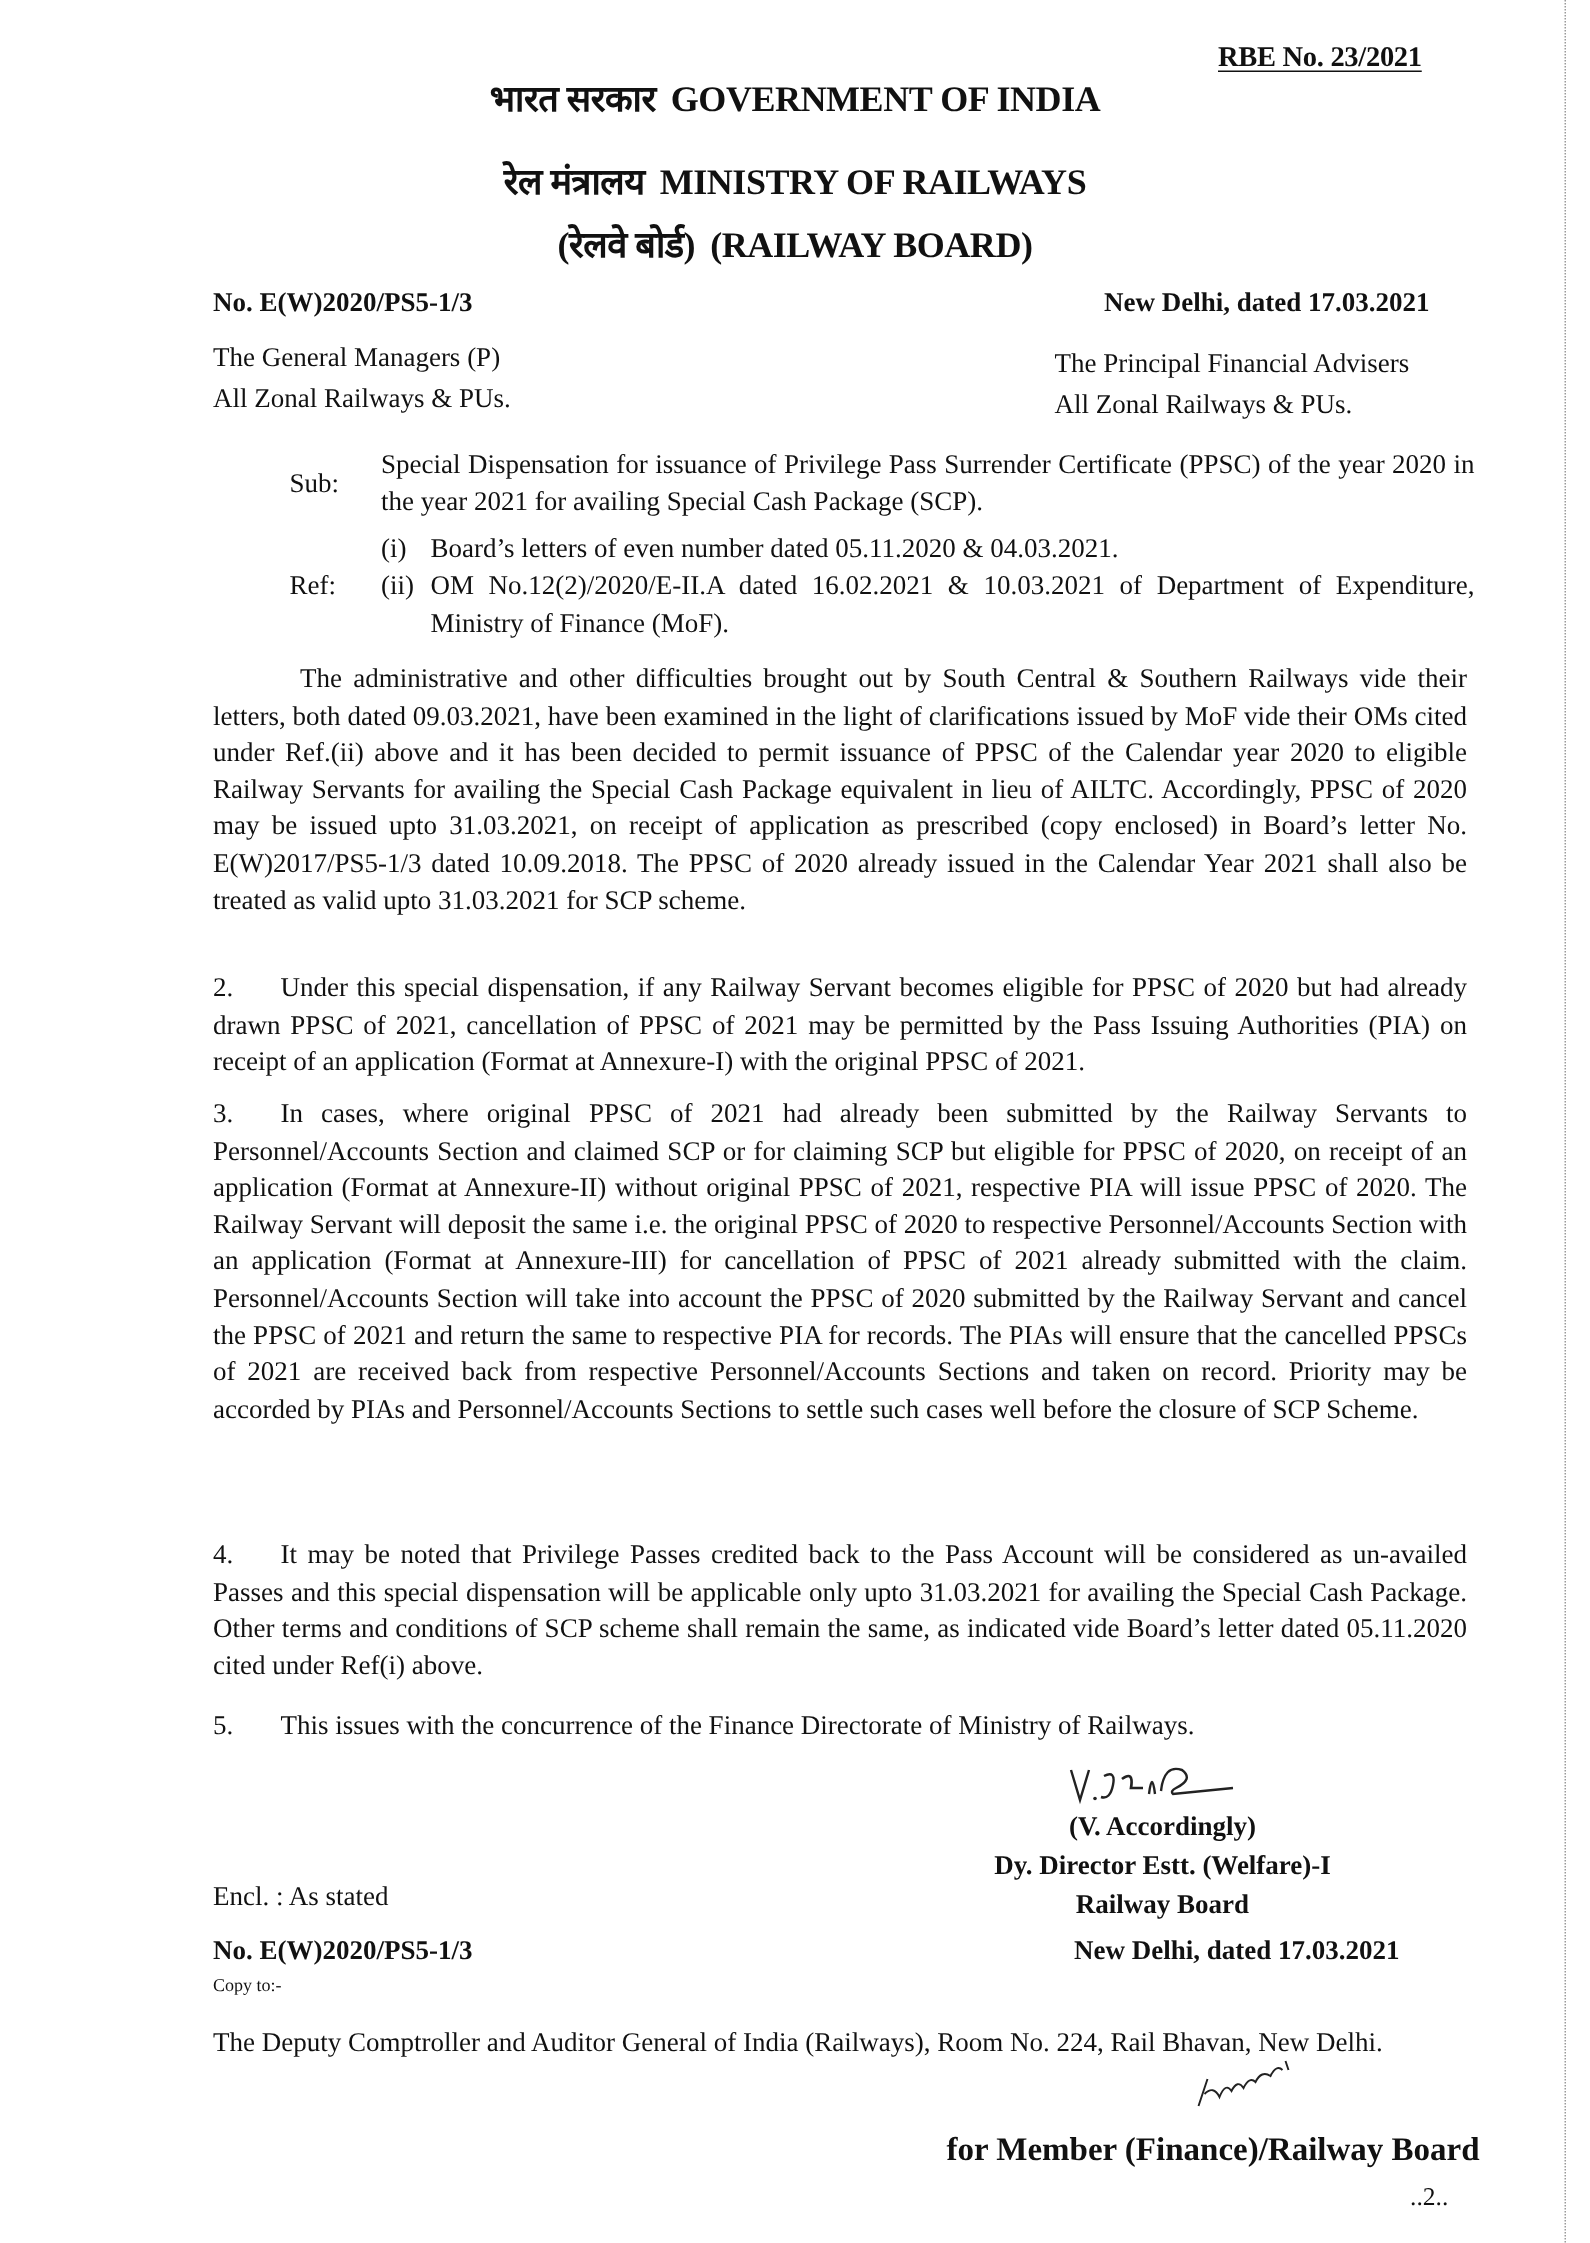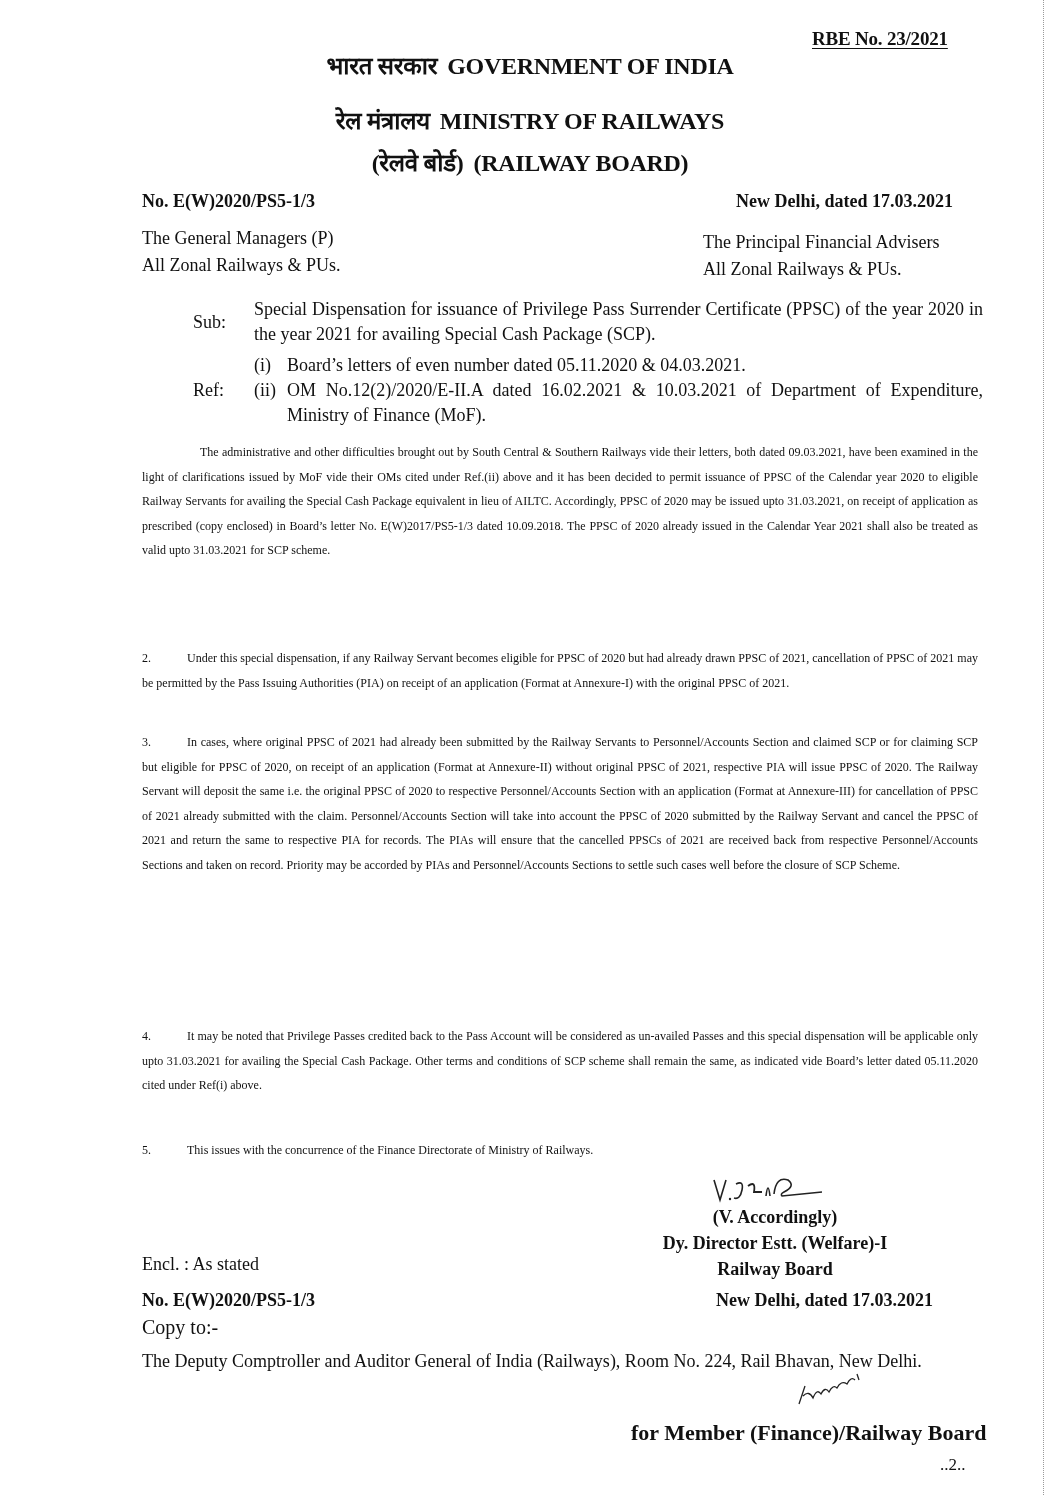--- a/index.html
+++ b/index.html
@@ -32,35 +32,35 @@
     .addr-left { left: 142px; top: 225px; }
     .addr-right { left: 703px; top: 229px; }
     .sub-block { position: absolute; left: 193px; top: 297px; width: 790px; font-size: 18px; line-height: 25px; }
     .row { display: flex; align-items: center; }
     .lbl { width: 61px; flex: none; }
     .txt { flex: 1; text-align: justify; }
     .ref-row { margin-top: 6px; }
     .ref-item { display: flex; }
     .ref-num { width: 33px; flex: none; }
     .body-block {
-      position: absolute; left: 142px; width: 836px; font-size: 12px; line-height: 24.6px;
+      position: absolute; left: 142px; width: 836px; font-size: 18px; line-height: 24.6px;
       text-align: justify; text-justify: inter-word;
     }
     .p0 { top: 440px; text-indent: 58px; }
     .p2 { top: 646px; }
     .p3 { top: 730px; }
     .p4 { top: 1024px; }
     .p5 { top: 1138px; }
     .pnum { display: inline-block; width: 45px; }
     .sign-block { position: absolute; left: 640px; top: 1170px; width: 270px; text-align: center; font-size: 18px; font-weight: bold; line-height: 26px; }
     .signature { height: 34px; position: relative; }
     .encl { left: 142px; top: 1254px; font-size: 18px; }
     .fileno2 { left: 142px; top: 1290px; font-size: 18px; font-weight: bold; }
     .date-bottom { left: 716px; top: 1290px; font-size: 18px; font-weight: bold; }
-    .copyto { left: 142px; top: 1316px; font-size: 20px; }
+    .copyto { left: 142px; top: 1316px; font-size: 12px; }
     .copy-rec { position: absolute; left: 142px; top: 1350px; width: 840px; font-size: 18px; line-height: 22px; }
     .for-member { left: 631px; top: 1420px; font-size: 22px; font-weight: bold; }
     .pageno { left: 940px; top: 1455px; font-size: 17px; }
   </style>
 </head>
 <body>
 
 <div class="page">
   <div class="dotted-edge"></div>
 

